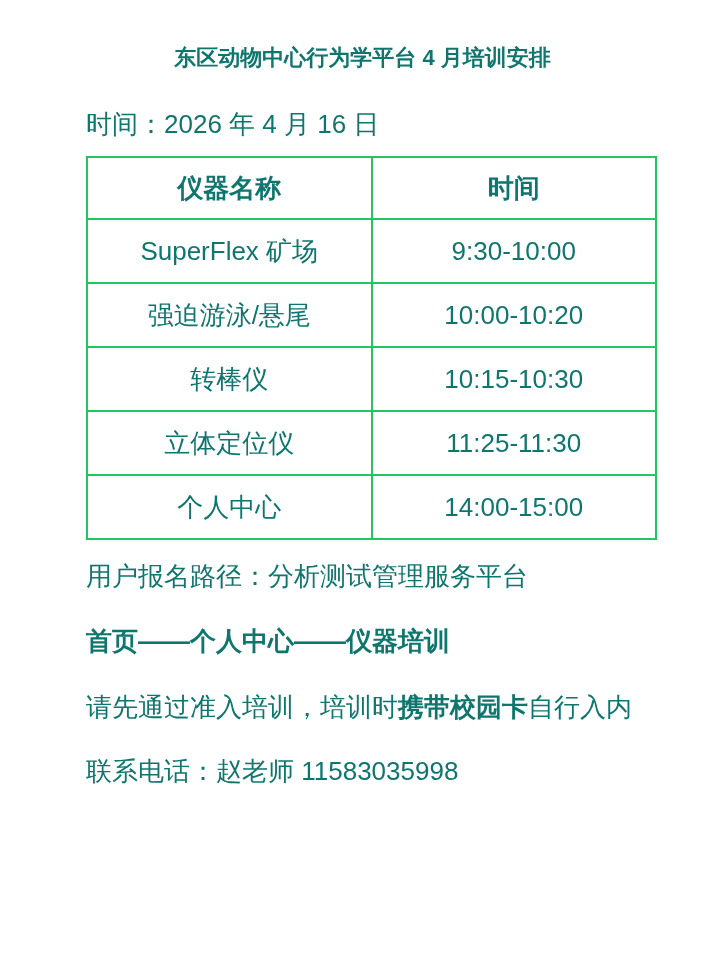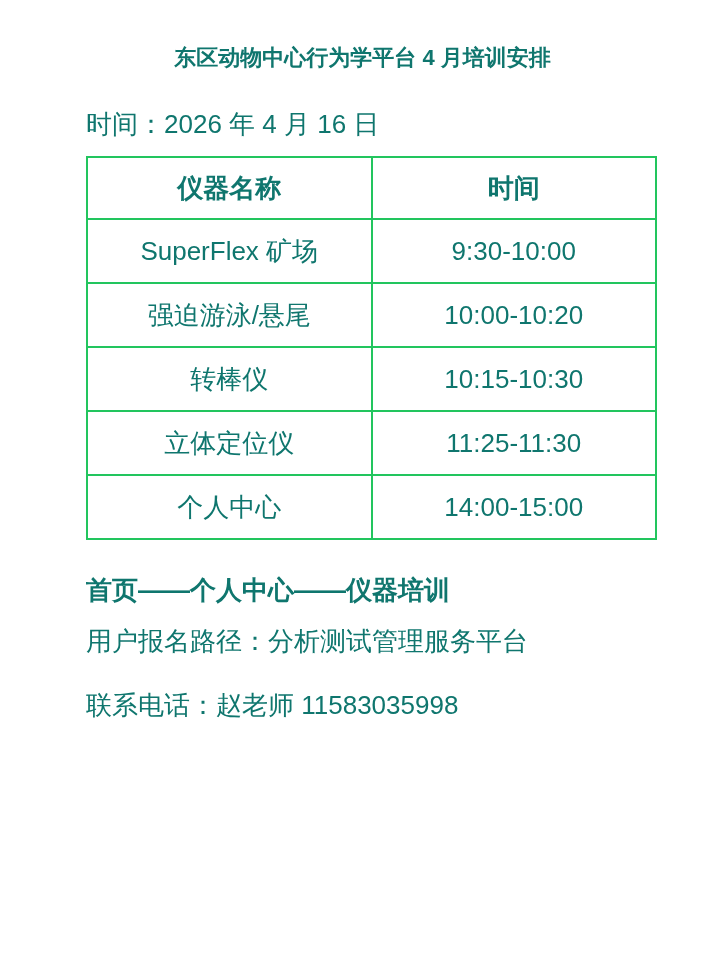--- a/index.html
+++ b/index.html
@@ -95,20 +95,23 @@
         <td>立体定位仪</td>
         <td>11:25-11:30</td>
       </tr>
       <tr>
         <td>个人中心</td>
         <td>14:00-15:00</td>
       </tr>
     </tbody>
   </table>
 
+  <div class="body-line signup-line">用户报名路径：分析测试管理服务平台</div>
+
   <div class="body-line nav-line">首页——个人中心——仪器培训</div>
 
-  <div class="body-line signup-line">用户报名路径：分析测试管理服务平台</div>
-
+  <div class="body-line notice-line">
+    <span>请先通过准入培训，培训时</span><span class="bold-inline">携带校园卡</span><span>自行入内</span>
+  </div>
 
   <div class="body-line contact-line">联系电话：赵老师 11583035998</div>
 
 </div>
 
 </body></html>

